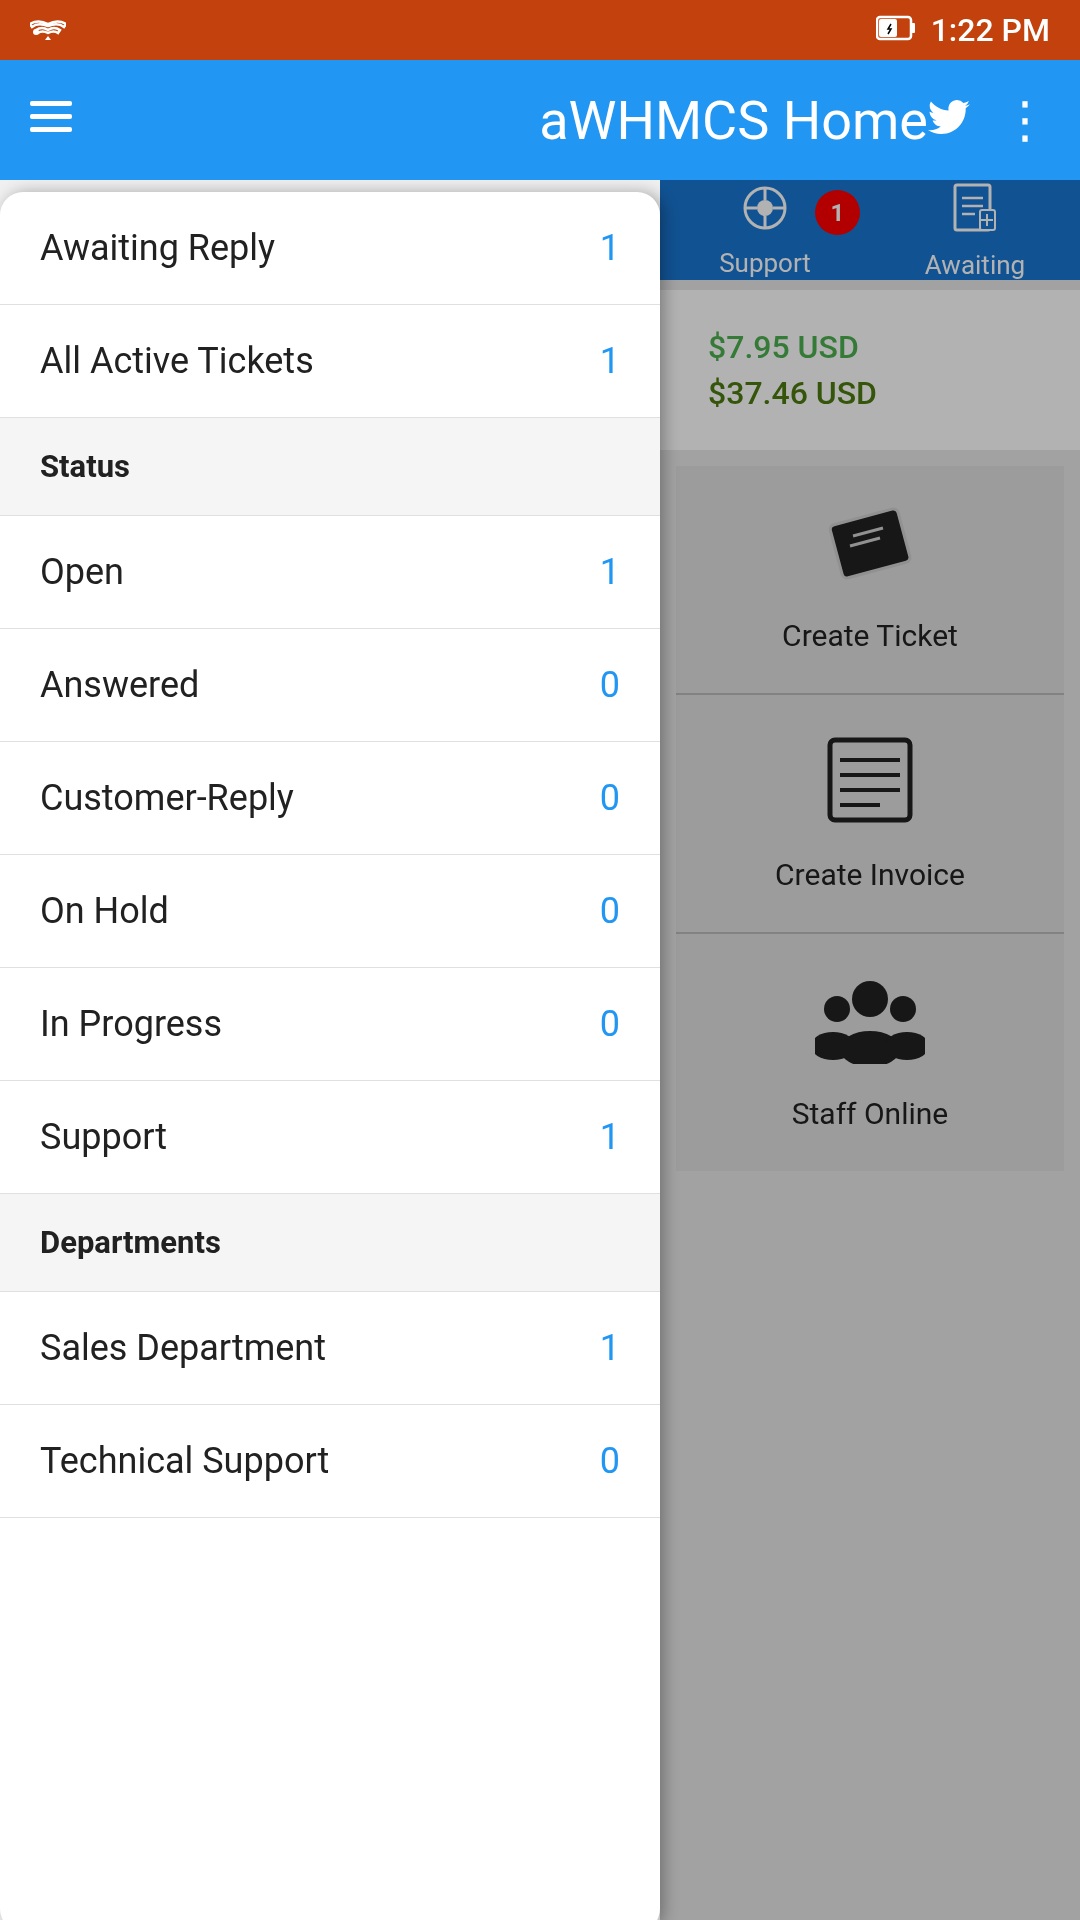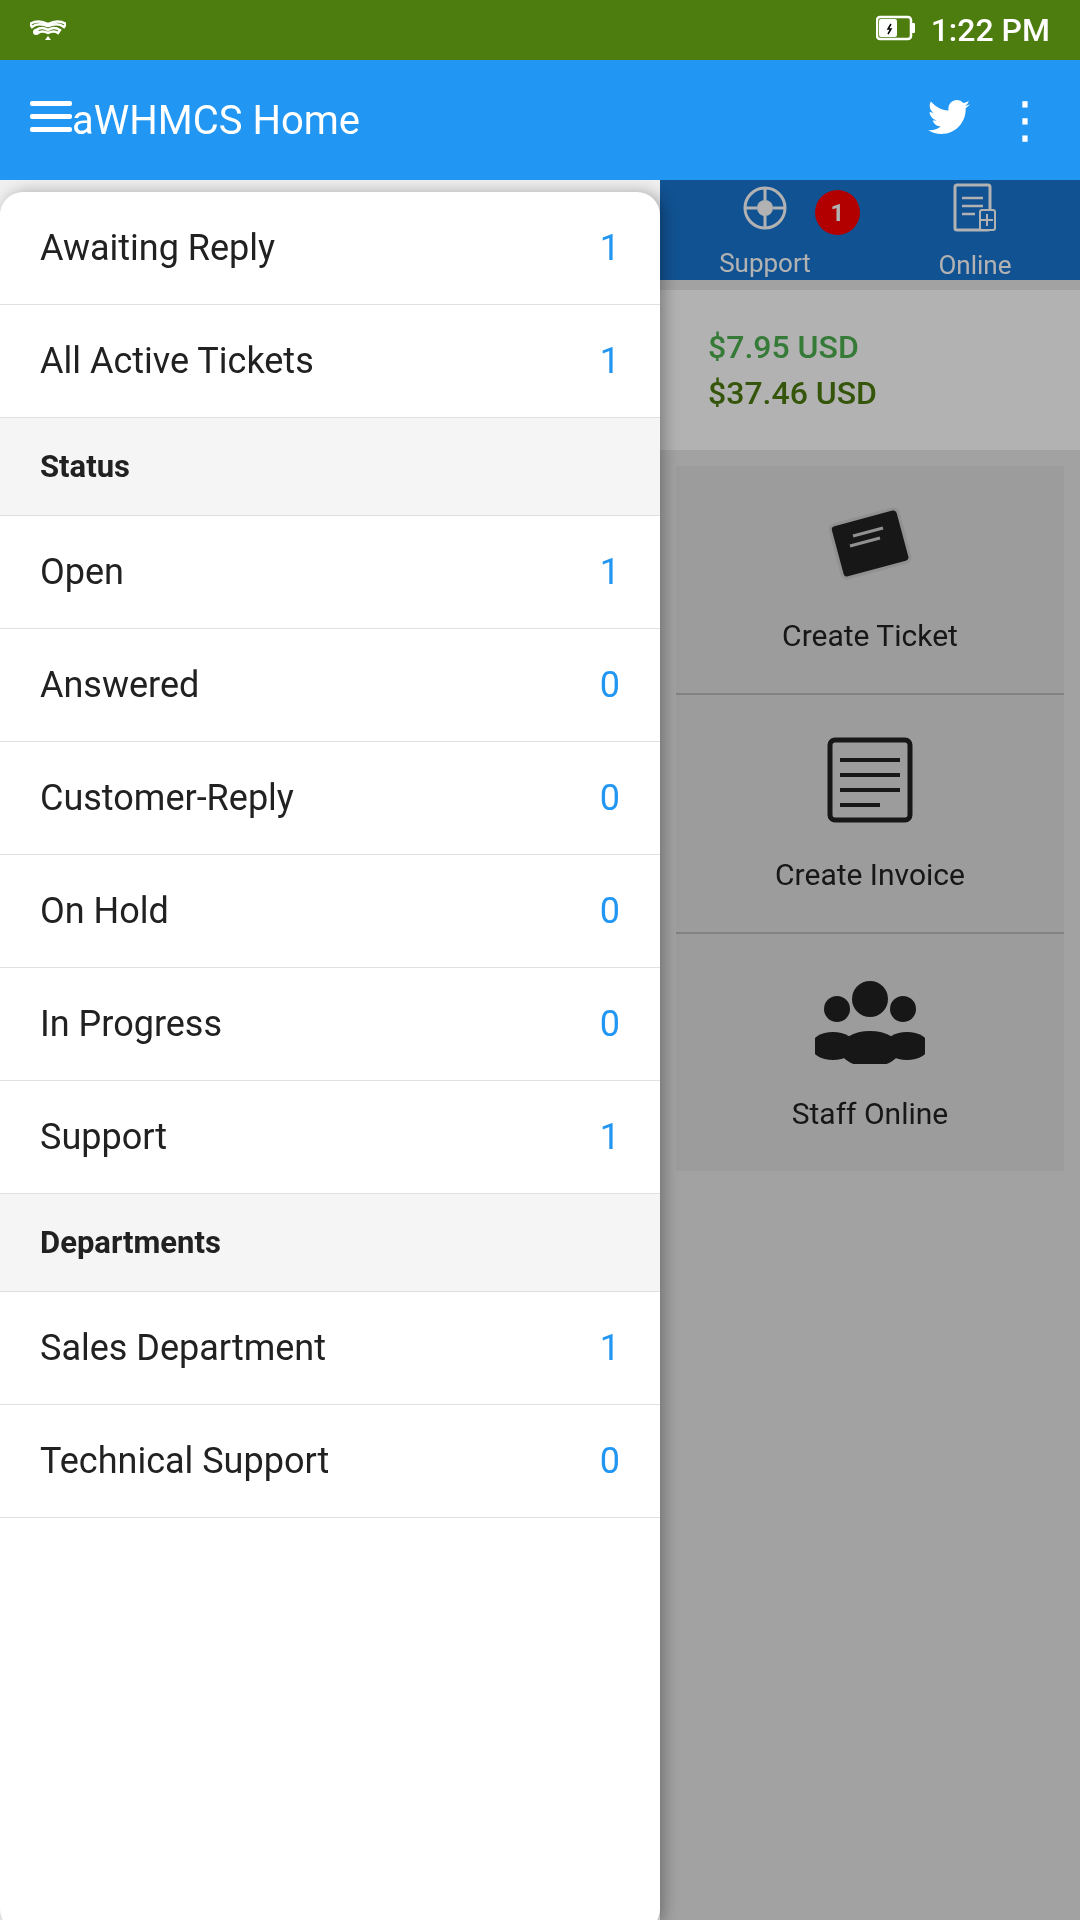--- a/index.html
+++ b/index.html
@@ -15,21 +15,21 @@
       font-family: 'Roboto', Arial, sans-serif;
       background: #f0f0f0;
       overflow: hidden;
       position: relative;
     }
 
     
     .status-bar {
       width: 100%;
       height: 60px;
-      background: #4d7c0f;
+      background: #c2410c;
       display: flex;
       align-items: center;
       justify-content: space-between;
       padding: 0 30px;
       position: relative;
       z-index: 100;
     }
 
     .status-bar-left {
       display: flex;
@@ -62,24 +62,24 @@
       display: flex;
       align-items: center;
       justify-content: space-between;
       padding: 0 30px;
       position: relative;
       z-index: 100;
     }
 
     .app-bar-title {
       color: white;
-      font-size: 40px;
+      font-size: 54px;
       font-weight: 400;
       flex: 1;
-      text-align: left;
+      text-align: right;
     }
 
     .hamburger-icon {
       color: white;
       font-size: 38px;
       cursor: pointer;
     }
 
     .app-bar-actions {
       display: flex;
@@ -383,21 +383,21 @@
           <svg width="50" height="55" viewBox="0 0 50 55" fill="white">
             <rect x="5" y="5" width="35" height="45" rx="2" fill="none" stroke="white" stroke-width="3"></rect>
             <line x1="12" y1="18" x2="33" y2="18" stroke="white" stroke-width="2.5"></line>
             <line x1="12" y1="26" x2="33" y2="26" stroke="white" stroke-width="2.5"></line>
             <line x1="12" y1="34" x2="25" y2="34" stroke="white" stroke-width="2.5"></line>
             <rect x="30" y="30" width="15" height="20" rx="2" fill="#1976D2" stroke="white" stroke-width="2"></rect>
             <line x1="37" y1="34" x2="37" y2="46" stroke="white" stroke-width="2"></line>
             <line x1="31" y1="40" x2="43" y2="40" stroke="white" stroke-width="2"></line>
           </svg>
         </div>
-        <div class="tab-label">Online</div>
+        <div class="tab-label">Awaiting</div>
       </div>
     </div>
 
     <div class="financial-block">
       <div class="financial-row amount-green">$7.95 USD</div>
       <div class="financial-row amount-black">$37.46 USD</div>
     </div>
 
     <div style="background:#0369a1; margin: 16px;">
 

